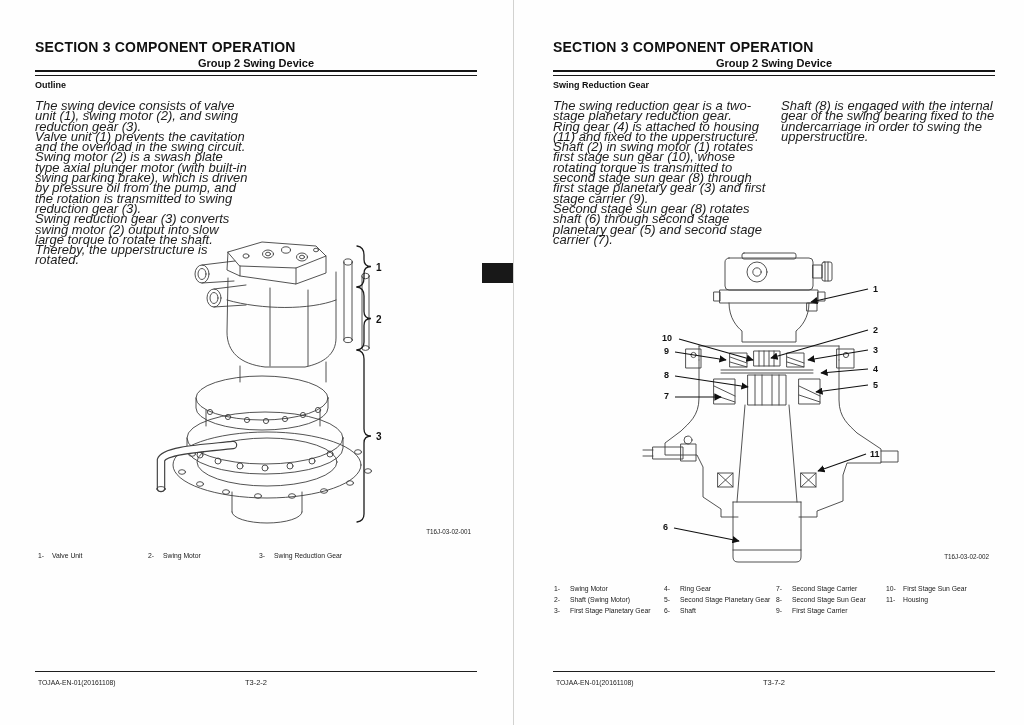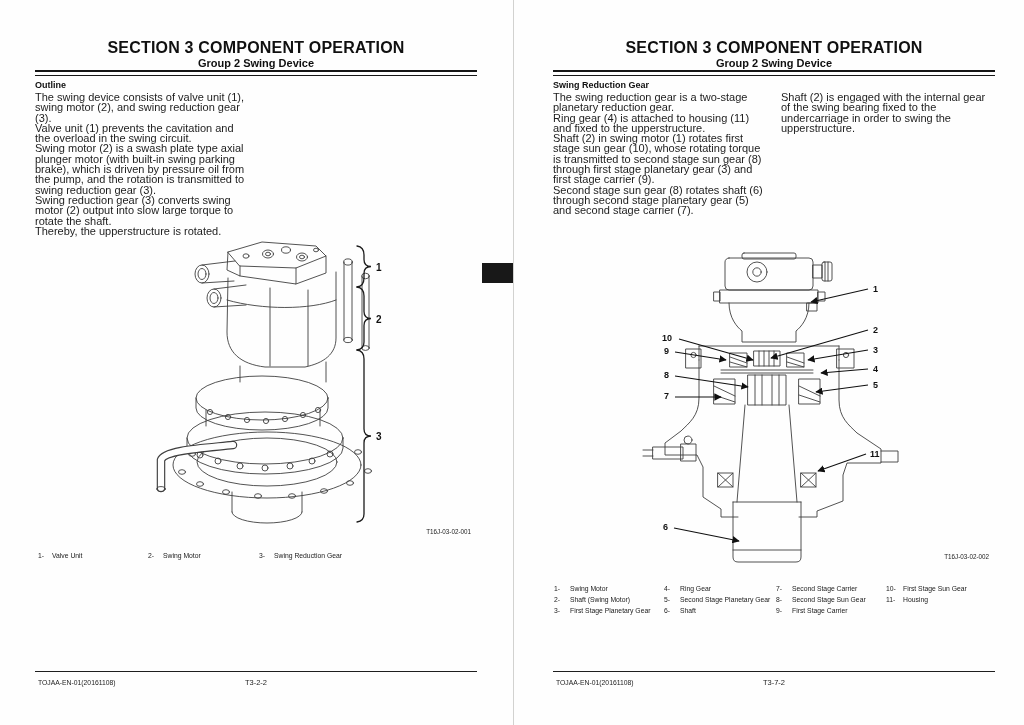--- a/index.html
+++ b/index.html
@@ -5,25 +5,25 @@
   html,body{margin:0;padding:0;}
   body{
     width:1024px;height:725px;position:relative;overflow:hidden;
     background:#ffffff;color:#141414;
     font-family:"Liberation Sans", sans-serif;
     -webkit-font-smoothing:antialiased;
   }
   .page{position:absolute;top:0;height:725px;background:#fefefe;}
   #page-left{left:0;width:513px;}
   #page-right{left:513px;width:511px;border-left:1px solid #d2d2d0;}
-  .hdr-title{position:absolute;top:39px;width:442px;text-align:center;font-size:16px;font-weight:bold;letter-spacing:.2px;color:#101010;}
+  .hdr-title{position:absolute;top:39px;width:442px;font-size:14px;font-weight:bold;letter-spacing:.2px;color:#101010;}
   .hdr-sub{position:absolute;top:57px;width:442px;text-align:center;font-size:11px;font-weight:bold;color:#101010;}
   .double-rule{position:absolute;top:70px;width:442px;height:3px;border-top:2px solid #161616;border-bottom:1px solid #161616;}
   .sec-title{position:absolute;top:80px;font-size:9px;font-weight:bold;color:#101010;text-align:center;}
-  .body-text{position:absolute;top:92px;font-size:11px;line-height:10.3px;white-space:pre-line;color:#1c1c1c;}
+  .body-text{position:absolute;top:101px;font-size:13px;line-height:10.3px;white-space:pre-line;color:#1c1c1c;font-style:italic;}
   .fig-code{position:absolute;width:135px;text-align:right;font-size:6.3px;color:#232323;}
   .legend-item{position:absolute;display:flex;font-size:6.8px;color:#1a1a1a;}
   .legend-item .ln{flex:0 0 14px;}
   .legend-col{position:absolute;font-size:6.8px;color:#1a1a1a;line-height:11px;}
   .legend-col .row{display:flex;}
   .legend-col .ln{flex:0 0 16px;}
   .footer-rule{position:absolute;top:671px;width:442px;border-top:1.2px solid #1e1e1e;height:0;}
   .footer-code{position:absolute;top:679px;font-size:6.8px;color:#1c1c1c;}
   .footer-page{position:absolute;top:678px;width:442px;text-align:center;font-size:7.5px;color:#1c1c1c;}
   .tab-marker{position:absolute;left:482px;top:263px;width:31px;height:20px;background:#181818;}
@@ -158,21 +158,21 @@
 
 <div class="page" id="page-right">
   <div class="hdr-title" style="left:39px">SECTION 3 COMPONENT OPERATION</div>
   <div class="hdr-sub" style="left:39px">Group 2 Swing Device</div>
   <div class="double-rule" style="left:39px"></div>
   <div class="sec-title" style="left:39px">Swing Reduction Gear</div>
   <div class="body-text" style="left:39px;width:214px">The swing reduction gear is a two-stage planetary reduction gear.
 Ring gear (4) is attached to housing (11) and fixed to the upperstructure.
 Shaft (2) in swing motor (1) rotates first stage sun gear (10), whose rotating torque is transmitted to second stage sun gear (8) through first stage planetary gear (3) and first stage carrier (9).
 Second stage sun gear (8) rotates shaft (6) through second stage planetary gear (5) and second stage carrier (7).</div>
-  <div class="body-text" style="left:267px;width:214px">Shaft (2) is engaged with the internal gear of the swing bearing fixed to the undercarriage in order to swing the upperstructure.</div>
+  <div class="body-text" style="left:267px;width:214px">Shaft (8) is engaged with the internal gear of the swing bearing fixed to the undercarriage in order to swing the upperstructure.</div>
 
   <svg style="left:127px;top:250px" width="384" height="325" viewBox="0 0 384 325">
     <defs>
       <marker id="arr" viewBox="0 0 10 10" refX="9" refY="5" markerWidth="7" markerHeight="7" orient="auto">
         <path d="M0,0 L10,5 L0,10 Z" fill="#101010"></path>
       </marker>
     </defs>
     <g class="art">
 
       <rect x="84" y="8" width="88" height="32" rx="4"></rect>

